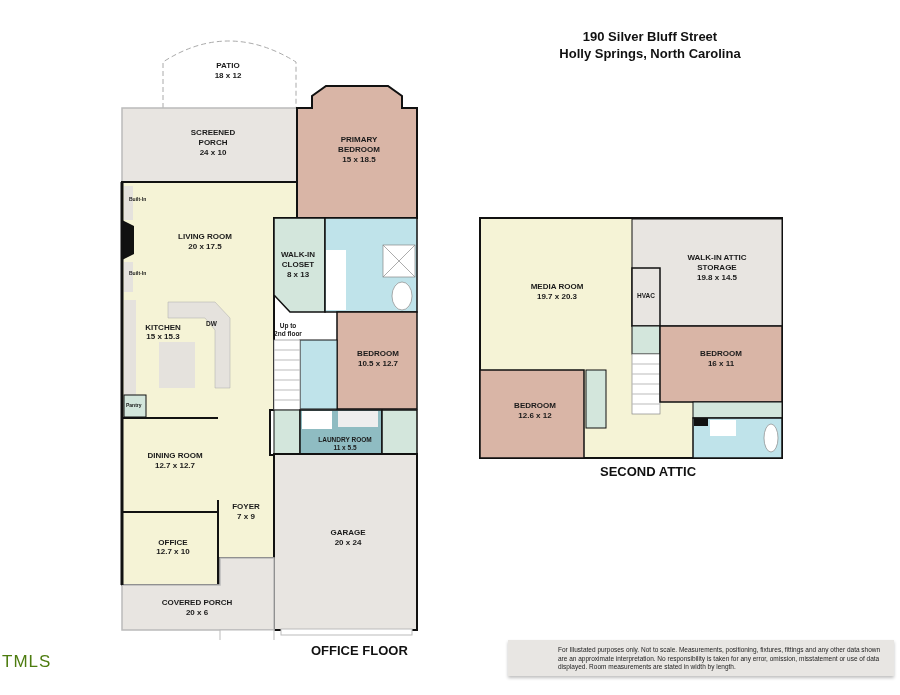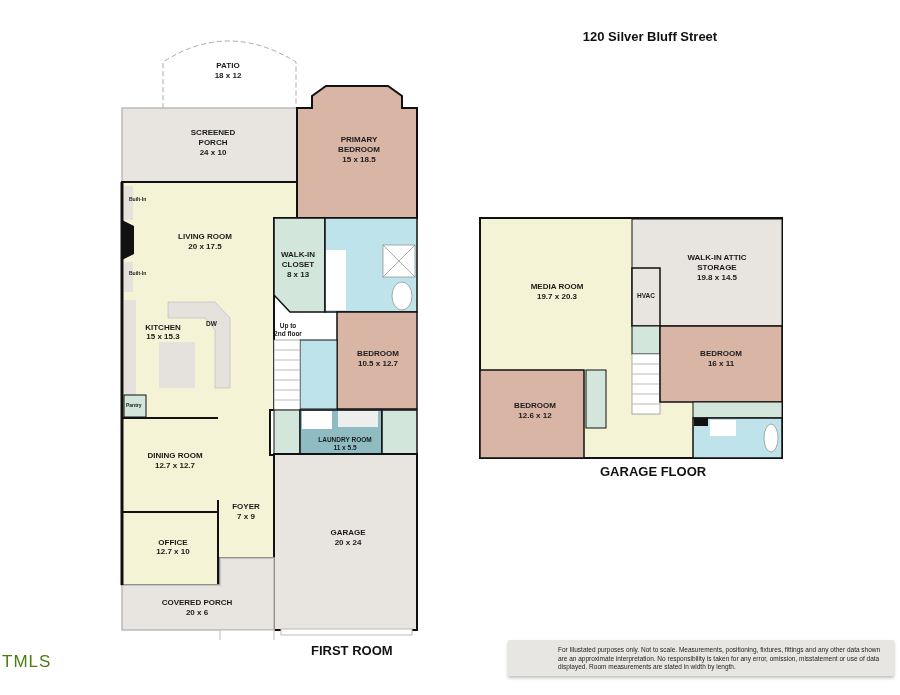--- a/index.html
+++ b/index.html
@@ -7,21 +7,22 @@
   .title { position:absolute; left:540px; top:28px; width:220px; text-align:center; font-weight:bold; font-size:13px; line-height:17px; color:#111; }
   svg text { font-family:"Liberation Sans", sans-serif; font-weight:bold; fill:#1a1a1a; }
   .floor-label { position:absolute; font-weight:bold; font-size:13px; color:#111; }
   .disclaimer { position:absolute; left:508px; top:640px; width:386px; height:36px; background:#e8e6e3; box-shadow:0 2px 3px rgba(0,0,0,0.25); font-size:6.5px; line-height:8.5px; color:#222; padding:6px 12px 0 50px; box-sizing:border-box; }
   .logo { position:absolute; left:2px; top:652px; font-size:17px; color:#4d7c0f; letter-spacing:1px; font-weight:normal; }
 </style>
 </head>
 <body>
 
 <div class="title">
-  <div>120 Silver Bluff Street</div>
+  <div>190 Silver Bluff Street</div>
+  <div>Holly Springs, North Carolina</div>
 </div>
 
 <svg style="position:absolute;left:0;top:0" width="460" height="640" viewBox="0 0 460 640">
 
   <path d="M163,108 L163,62 Q228,20 296,62 L296,108" fill="none" stroke="#aaa" stroke-width="1" stroke-dasharray="5,3"></path>
 
   <rect x="122" y="108" width="175" height="74" fill="#e8e5e1" stroke="#bbb" stroke-width="1.5"></rect>
 
   <path d="M297,108 L312,108 L312,96 L326,86 L388,86 L402,96 L402,108 L417,108 L417,218 L297,218 Z" fill="#d9b5a6" stroke="#111" stroke-width="2"></path>
 
@@ -107,21 +108,21 @@
   <text text-anchor="middle" font-size="8" x="197" y="605">COVERED PORCH</text>
   <text text-anchor="middle" font-size="8" x="197" y="615">20 x 6</text>
   <text font-size="5" x="129" y="201">Built-In</text>
   <text font-size="5" x="129" y="275">Built-In</text>
   <text font-size="6.5" x="206" y="326">DW</text>
   <text font-size="5" x="126" y="407">Pantry</text>
   <text text-anchor="middle" font-size="6.5" x="288" y="328">Up to</text>
   <text text-anchor="middle" font-size="6.5" x="288" y="336">2nd floor</text>
 </svg>
 
-<div class="floor-label" style="left:311px;top:643px;">FIRST ROOM</div>
+<div class="floor-label" style="left:311px;top:643px;">OFFICE FLOOR</div>
 
 <svg style="position:absolute;left:0;top:0" width="900" height="470" viewBox="0 0 900 470">
   <rect x="480" y="218" width="302" height="240" fill="#f5f3d6" stroke="#111" stroke-width="2"></rect>
   <rect x="632" y="219" width="150" height="107" fill="#e8e5e1" stroke="#111" stroke-width="1"></rect>
   <rect x="632" y="268" width="28" height="58" fill="#e8e5e1" stroke="#111" stroke-width="1.5"></rect>
   <rect x="632" y="326" width="28" height="28" fill="#d3e6dc" stroke="#111" stroke-width="1"></rect>
   <g>
     <rect x="632" y="354" width="28" height="60" fill="#fff" stroke="#888" stroke-width="0.7"></rect>
     <line x1="632" y1="364" x2="660" y2="364" stroke="#bbb"></line>
       <line x1="632" y1="374" x2="660" y2="374" stroke="#bbb"></line>
@@ -143,19 +144,19 @@
   <text text-anchor="middle" font-size="8" x="717" y="260">WALK-IN ATTIC</text>
   <text text-anchor="middle" font-size="8" x="717" y="270">STORAGE</text>
   <text text-anchor="middle" font-size="8" x="717" y="280">19.8 x 14.5</text>
   <text text-anchor="middle" font-size="6.5" x="646" y="298">HVAC</text>
   <text text-anchor="middle" font-size="8" x="721" y="356">BEDROOM</text>
   <text text-anchor="middle" font-size="8" x="721" y="366">16 x 11</text>
   <text text-anchor="middle" font-size="8" x="535" y="408">BEDROOM</text>
   <text text-anchor="middle" font-size="8" x="535" y="418">12.6 x 12</text>
 </svg>
 
-<div class="floor-label" style="left:600px;top:464px;">GARAGE FLOOR</div>
+<div class="floor-label" style="left:600px;top:464px;">SECOND ATTIC</div>
 
 <div class="disclaimer">
   <span>For Illustated purposes only. Not to scale. Measurements, positioning, fixtures, fittings and any other data shown are an approximate interpretation. No responsibility is taken for any error, omission, misstatement or use of data displayed. Room measurements are stated in width by length.</span>
 </div>
 
 <div class="logo">TMLS</div>
 
 </body></html>

